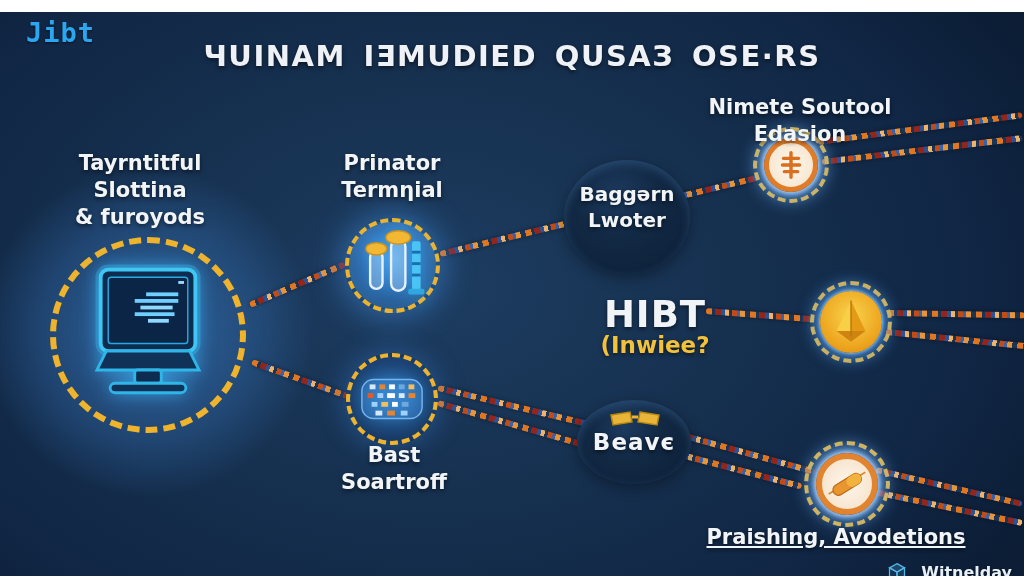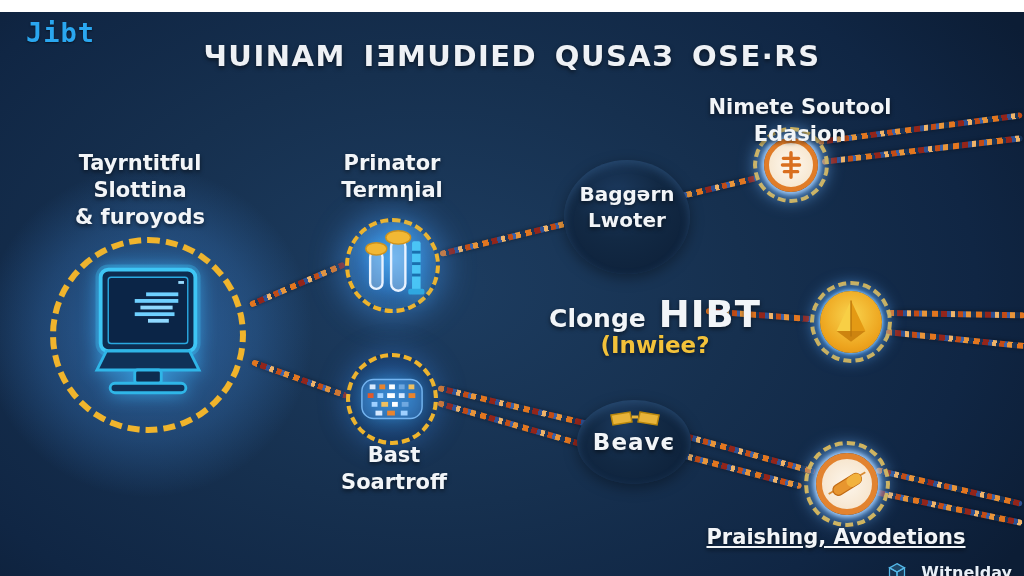--- a/index.html
+++ b/index.html
@@ -256,21 +256,20 @@
   <div class="txt lbl-capsule">Praishing, Avodetions</div>
 
   <div class="txt bubble1-txt">
     <span>Baggərn</span><br>
     <span>Lwoter</span>
   </div>
 
   <div class="txt bubble2-txt">Beavє</div>
 
   <div class="callout">
-    <span class="prefix">Clonge</span>
     <span class="main">HIBT</span>
   </div>
   <div class="txt callout-sub">(Inwiee?</div>
 
   <div class="watermark">
     <span>
       <svg width="20" height="20" viewBox="0 0 24 24">
         <polygon points="12,2 21,7 12,12 3,7" fill="rgba(84,184,232,.25)" stroke="#54b8e8" stroke-width="1.5"></polygon>
         <polygon points="3,7 12,12 12,22 3,17" fill="rgba(84,184,232,.12)" stroke="#54b8e8" stroke-width="1.5"></polygon>
         <polygon points="21,7 21,17 12,22 12,12" fill="rgba(84,184,232,.18)" stroke="#54b8e8" stroke-width="1.5"></polygon>

